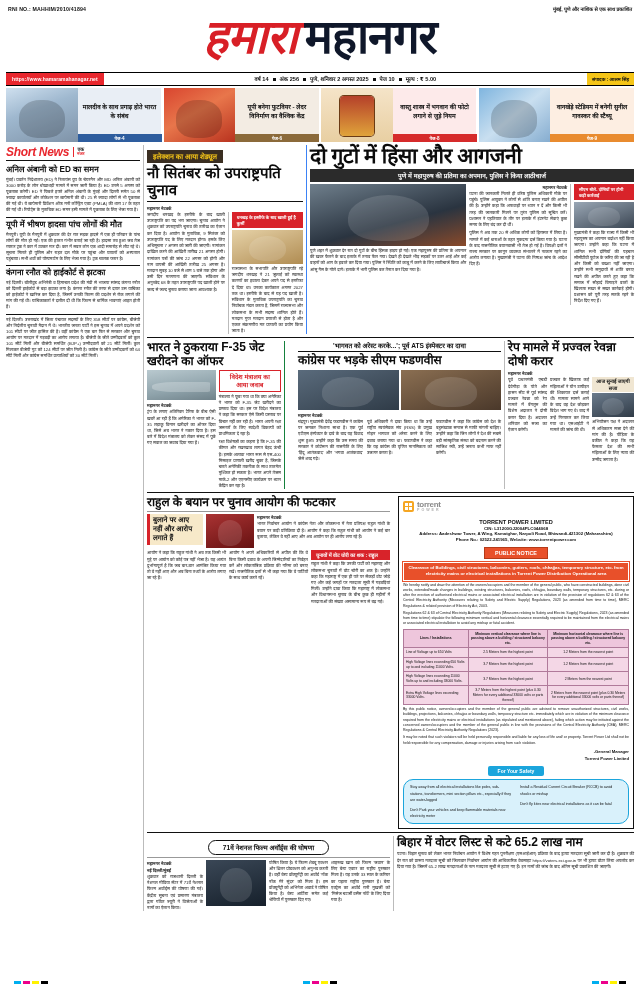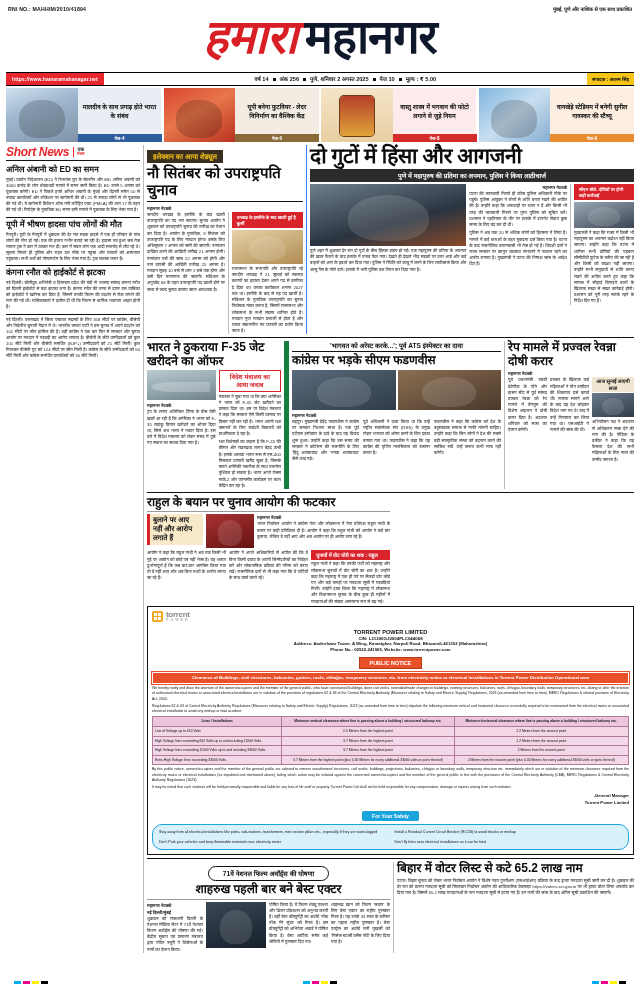--- a/index.html
+++ b/index.html
@@ -306,21 +306,21 @@
               <div class="body-txt">ट्रंप के लगाए अतिरिक्त टैरिफ के बीच ऐसी खबरें आ रही हैं कि अमेरिका ने भारत को F-35 लड़ाकू विमान खरीदने का ऑफर दिया था, जिसे अब भारत ने नकार दिया है। इस बारे में विदेश मंत्रालय को लेकर संसद में पूछे गए सवाल का जवाब दिया गया है।</div>
             </div>
             <div style="flex:1;">
               <div class="boxed-head" style="border-color:#d8232a;color:#d8232a;font-size:6.4px;">विदेश मंत्रालय का आया जवाब</div>
               <div class="body-txt" style="margin-top:2px;">मंत्रालय ने पूछा गया था कि क्या अमेरिका ने भारत को F-35 जेट खरीदने का प्रस्ताव दिया था। इस पर विदेश मंत्रालय ने कहा कि सरकार ऐसे किसी प्रस्ताव पर विचार नहीं कर रही है। भारत अपनी रक्षा जरूरतों के लिए स्वदेशी विकल्पों को प्राथमिकता दे रहा है।</div>
               <div class="body-txt" style="margin-top:2px;">रक्षा विशेषज्ञों का कहना है कि F-35 की कीमत और रखरखाव लागत बेहद ऊंची है। इसके अलावा भारत रूस से एस-400 मिसाइल प्रणाली खरीद चुका है, जिसके चलते अमेरिकी तकनीक के साथ तालमेल मुश्किल हो सकता है। भारत अपने तेजस मार्क-2 और एएमसीए कार्यक्रम पर ध्यान केंद्रित कर रहा है।</div>
             </div>
           </div>
         </div>
 
-        <div style="flex:1;border-left:5px solid #15803d;padding-left:3px;">
+        <div style="flex:1;border-left:1px solid #15803d;padding-left:13px;">
           <div class="quote-line">'भागवत को अरेस्ट करके...'; पूर्व ATS इंस्पेक्टर का दावा</div>
           <div class="hl-md">कांग्रेस पर भड़के सीएम फडणवीस</div>
           <div style="display:flex;gap:2px;margin:2px 0;">
             <div class="photo fad" style="flex:1;height:40px;"></div>
             <div class="photo bhagwat" style="flex:1;height:40px;"></div>
           </div>
           <div class="byline">महानगर नेटवर्क</div>
           <div class="cols3">
             <div class="body-txt">चंद्रपुर। मुख्यमंत्री देवेंद्र फडणवीस ने कांग्रेस पर जमकर निशाना साधा है। एक पूर्व एटीएस इंस्पेक्टर के दावे के बाद यह विवाद शुरू हुआ। उन्होंने कहा कि उस समय की सरकार ने कोर्टरूम की राजनीति के लिए 'हिंदू आतंकवाद' और 'भगवा आतंकवाद' जैसे शब्द गढ़े।</div>
             <div class="body-txt">पूर्व अधिकारी ने दावा किया था कि उन्हें राष्ट्रीय स्वयंसेवक संघ (RSS) के प्रमुख मोहन भागवत को अरेस्ट करने के लिए दबाव बनाया गया था। फडणवीस ने कहा कि यह कांग्रेस की घृणित मानसिकता को उजागर करता है।</div>
@@ -342,21 +342,21 @@
               <div style="background:#f0e6d2;text-align:center;font-size:5px;font-weight:700;padding:1px;line-height:1.3;">आज सुनाई जाएगी सजा</div>
               <div class="photo prajwal" style="height:24px;margin-top:1px;"></div>
               <div class="body-txt" style="margin-top:2px;">अभियोजन पक्ष ने अदालत से अधिकतम सजा देने की मांग की है। पीड़िता के वकील ने कहा कि यह फैसला देश की सभी महिलाओं के लिए न्याय की उम्मीद जगाता है।</div>
             </div>
           </div>
         </div>
       </div>
 
       <div class="hr-blk"></div>
 
-      <div style="display:flex;gap:1px;flex-direction:column;">
+      <div style="display:flex;gap:8px;">
 
         <div style="width:243px;">
           <div class="hl-md">राहुल के बयान पर चुनाव आयोग की फटकार</div>
           <div class="hr-thin"></div>
           <div style="display:flex;gap:3px;">
             <div style="width:56px;">
               <div style="background:#f7e9c9;border-left:3px solid #d8232a;padding:2px 3px;font-size:7px;font-weight:700;line-height:1.25;">बुलाने पर आए नहीं और आरोप लगाते हैं</div>
             </div>
             <div style="width:48px;">
               <div class="photo ec" style="height:34px;"></div>
@@ -451,21 +451,20 @@
         </div>
       </div>
 
       <div class="hr-blk"></div>
 
       <div style="display:flex;gap:3px;">
         <div style="width:243px;">
           <div style="text-align:center;margin-bottom:2px;">
             <span class="pill">71वें नेशनल फिल्म अवॉर्ड्स की घोषणा</span>
           </div>
-          <div class="hl-md" style="text-align:center;">शाहरुख पहली बार बने बेस्ट एक्टर</div>
           <div class="hr-thin"></div>
           <div style="display:flex;gap:3px;">
             <div style="width:56px;">
               <div class="byline">महानगर नेटवर्क</div>
               <div class="byline">नई दिल्ली/मुंबई</div>
               <div class="body-txt">शुक्रवार को राजधानी दिल्ली के नेशनल मीडिया सेंटर में 71वें नेशनल फिल्म अवॉर्ड्स की घोषणा की गई। केंद्रीय सूचना एवं प्रसारण मंत्रालय द्वारा गठित ज्यूरी ने विजेताओं के नामों का ऐलान किया।</div>
             </div>
             <div style="width:60px;">
               <div class="photo srk" style="height:46px;"></div>
             </div>

